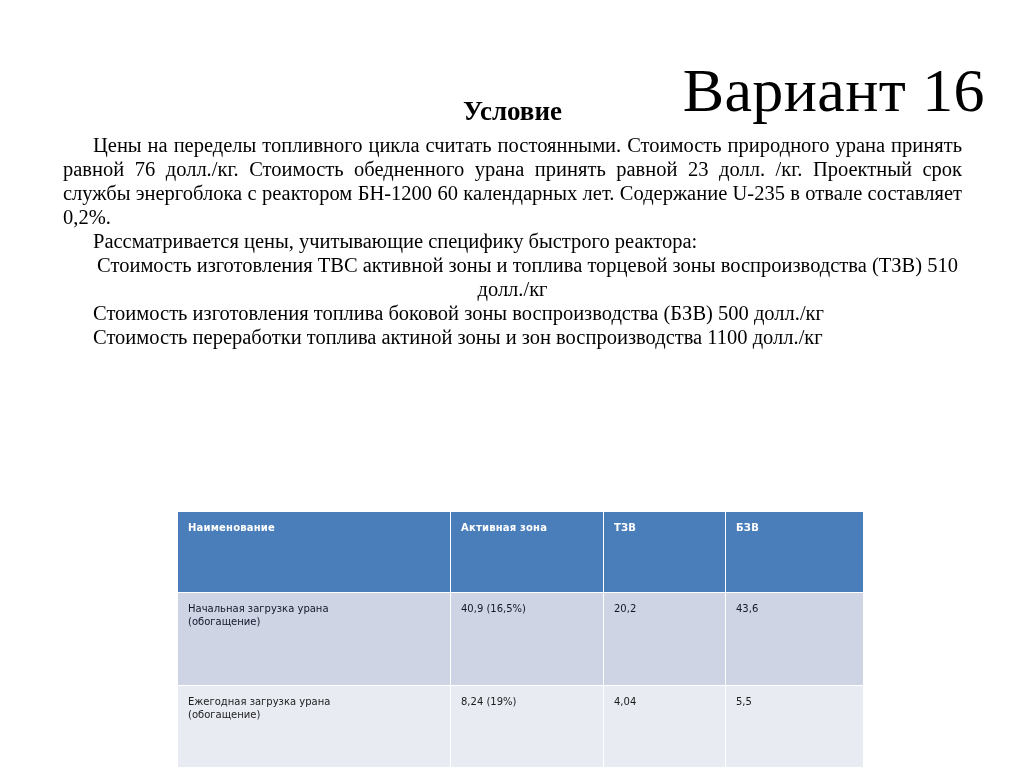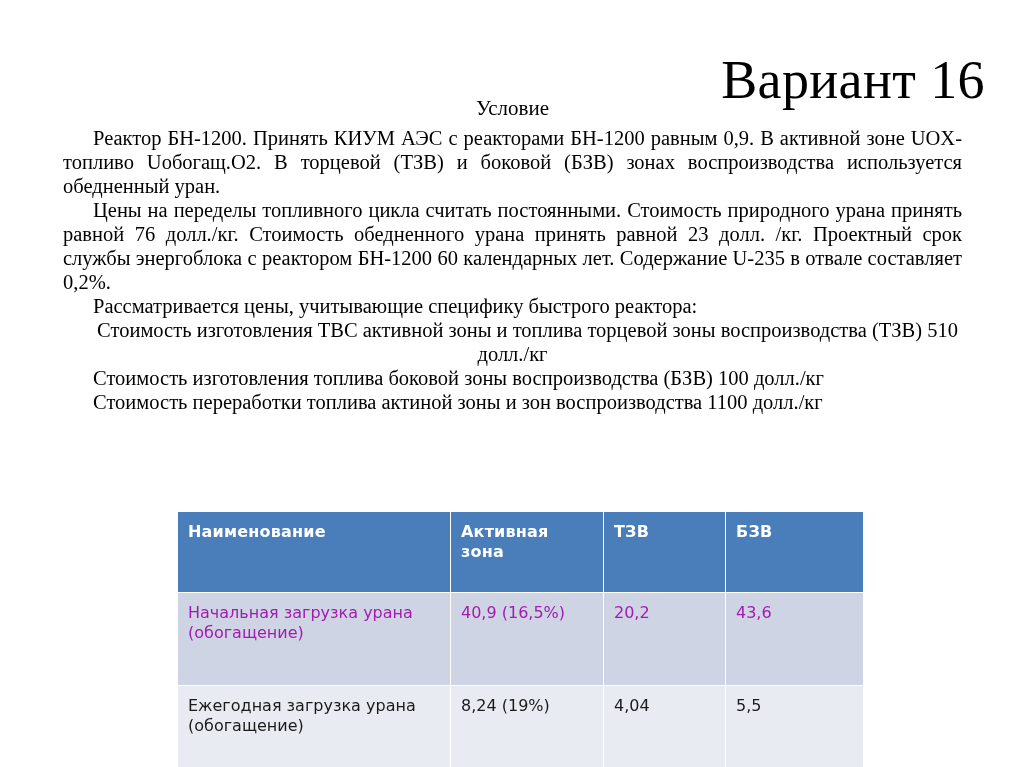--- a/index.html
+++ b/index.html
@@ -24,42 +24,42 @@
   }
 
   
   .slide-title {
     position: absolute;
     top: 16px;
     left: 0;
     width: 985px;
     text-align: right;
     font-family: "Liberation Serif", "DejaVu Serif", serif;
-    font-size: 54px;
+    font-size: 62px;
     font-weight: normal;
     line-height: 1.05;
     letter-spacing: 0.4px;
     color: #000000;
     white-space: nowrap;
   }
 
   
   .body-block {
     position: absolute;
     top: 96px;
     left: 63px;
     width: 899px;
   }
 
   .section-heading {
     text-align: center;
-    font-size: 21px;
+    font-size: 27px;
     line-height: 1.18;
     margin: 0 0 6px 0;
-    font-weight: normal;
+    font-weight: bold;
   }
 
   p.para {
     margin: 0;
     font-size: 20.5px;
     line-height: 1.17;
     text-align: justify;
     text-indent: 30px;
     -webkit-hyphens: none;
     hyphens: none;
@@ -86,34 +86,34 @@
   .loads-table col.c0 { width: 273px; }
   .loads-table col.c1 { width: 153px; }
   .loads-table col.c2 { width: 122px; }
   .loads-table col.c3 { width: 138px; }
 
   .loads-table th,
   .loads-table td {
     border: 1.5px solid #ffffff;
     vertical-align: top;
     padding: 10px 8px 10px 10px;
-    font-size: 16px;
+    font-size: 10px;
     line-height: 1.28;
   }
   .loads-table thead th {
     background: #4a7ebb;
     color: #ffffff;
     font-weight: bold;
     height: 60px;
     text-align: left;
     letter-spacing: 0.2px;
   }
   .loads-table tbody tr.row-a td {
     background: #ced4e4;
-    color: #a21caf;
+    color: #0f172a;
     font-weight: normal;
     height: 72px;
   }
   .loads-table tbody tr.row-b td {
     background: #e8ebf2;
     color: #1b1b1b;
     font-weight: normal;
     height: 72px;
   }
   .cell-line { display: block; }
@@ -122,29 +122,28 @@
 <body>
 
 <div class="slide">
 
   <h1 class="slide-title">Вариант 16</h1>
 
   <div class="body-block">
 
     <div class="section-heading">Условие</div>
 
-    <p class="para">Реактор БН-1200. Принять КИУМ АЭС с реакторами БН-1200 равным 0,9. В активной зоне UOX- топливо Uобогащ.О2. В торцевой (ТЗВ) и боковой (БЗВ) зонах воспроизводства используется обедненный уран.</p>
 
     <p class="para">Цены на переделы топливного цикла считать постоянными. Стоимость природного урана принять равной 76 долл./кг. Стоимость обедненного урана принять равной 23 долл. /кг. Проектный срок службы энергоблока с реактором БН-1200 60 календарных лет. Содержание U-235 в отвале составляет 0,2%.</p>
 
     <p class="para no-justify">Рассматривается цены, учитывающие специфику быстрого реактора:</p>
 
     <p class="para hang">Стоимость изготовления ТВС активной зоны и топлива торцевой зоны воспроизводства (ТЗВ) 510 долл./кг</p>
 
-    <p class="para no-justify">Стоимость изготовления топлива боковой зоны воспроизводства (БЗВ) 100 долл./кг</p>
+    <p class="para no-justify">Стоимость изготовления топлива боковой зоны воспроизводства (БЗВ) 500 долл./кг</p>
 
     <p class="para no-justify">Стоимость переработки топлива актиной зоны и зон воспроизводства 1100 долл./кг</p>
 
 
 
 
 
   </div>
 
   <table class="loads-table">

